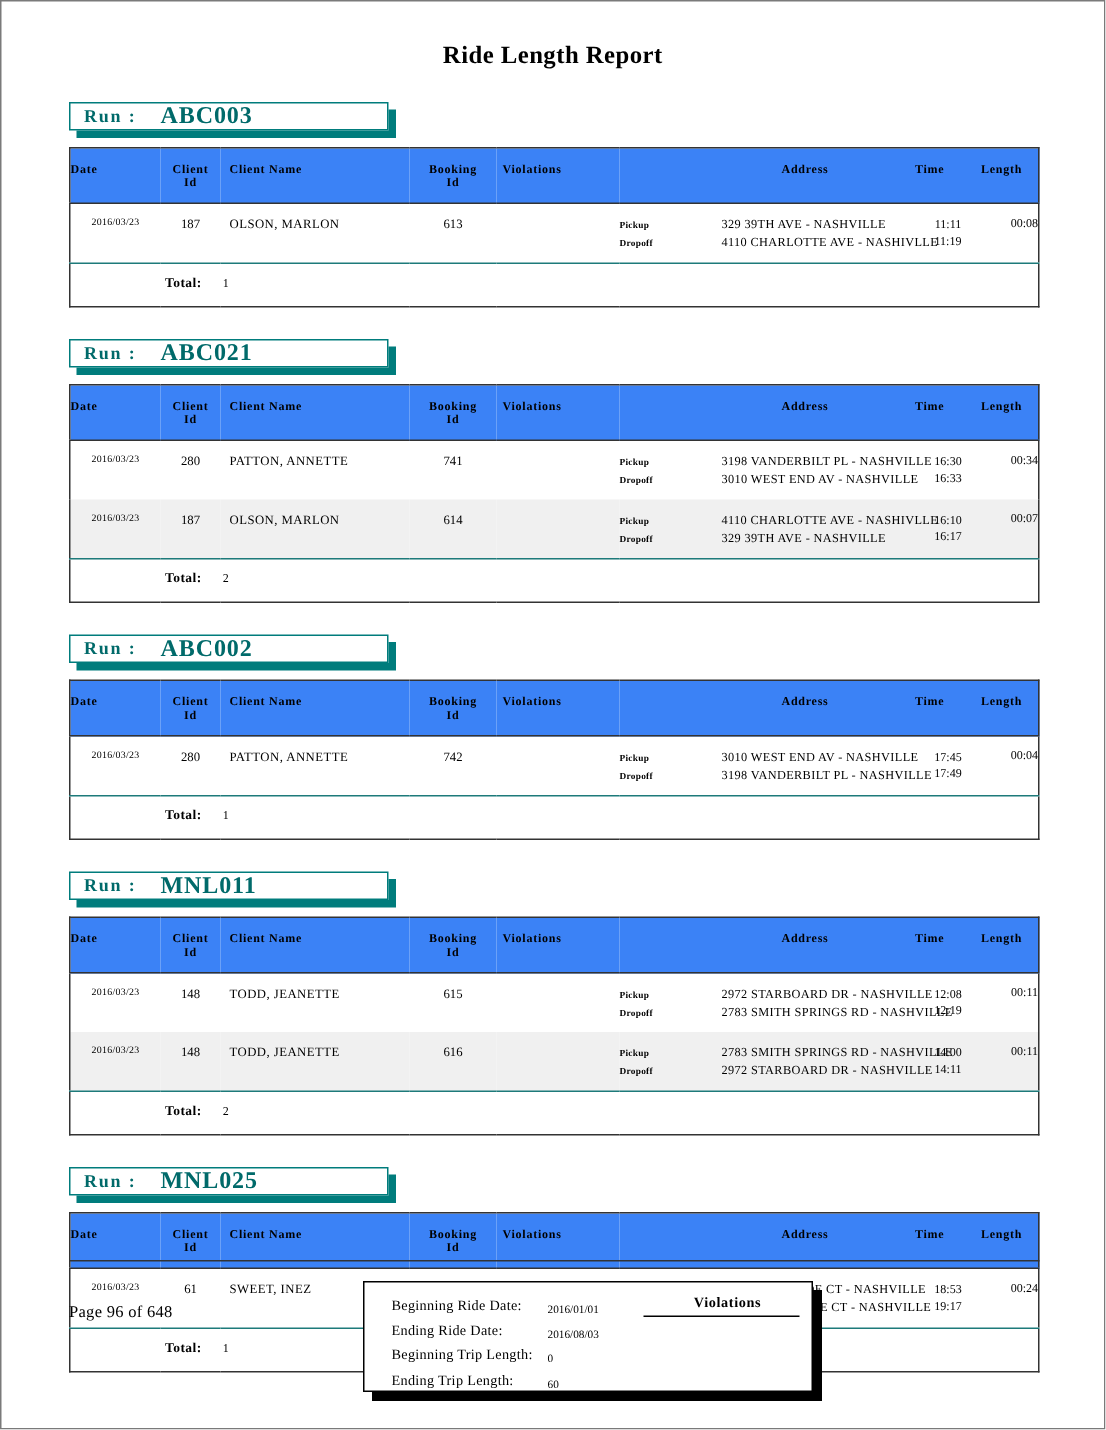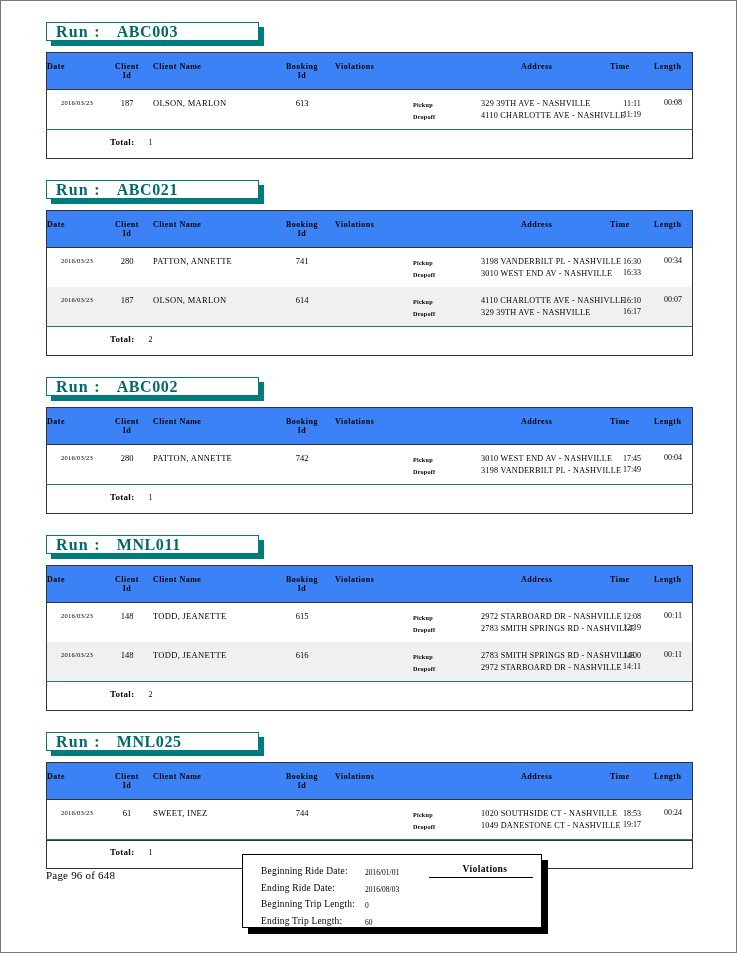--- a/index.html
+++ b/index.html
@@ -54,21 +54,21 @@
     left: 0;
     top: 0;
     width: 211px;
     height: 17px;
     border: 1px solid #007c7c;
     background: #ffffff;
     display: flex;
     align-items: center;
   }
   .run-label {
-    font-size: 16px;
+    font-size: 12px;
     font-weight: bold;
     color: #006a6a;
     letter-spacing: 1.2px;
     margin-left: 9px;
   }
   .run-value {
     font-size: 16px;
     font-weight: bold;
     color: #006a6a;
     letter-spacing: 0.6px;
@@ -132,21 +132,21 @@
   }
   tr.data-row td.c-viol { font-size: 8px; }
   tr.data-row td.c-addr { padding-left: 0; padding-top: 8px; }
   tr.data-row td.c-time {
     text-align: center;
     font-size: 8px;
     padding-top: 8px;
     line-height: 11px;
   }
   tr.data-row td.c-len {
-    text-align: center;
+    text-align: right;
     font-size: 8px;
     padding-top: 8px;
   }
 
   .leg {
     display: flex;
     line-height: 11px;
     white-space: nowrap;
   }
   .leg-kind {
@@ -264,20 +264,21 @@
     padding-top: 17px;
     white-space: nowrap;
     letter-spacing: 0.2px;
   }
 </style>
 </head>
 <body>
 
 <div class="page">
 
+  <div class="report-title">Ride Length Report</div>
 
   <div class="content">
     <div id="runs-container">
         <div class="run-group">
           <div class="run-tab-wrap">
             <div class="run-tab-shadow"></div>
             <div class="run-tab">
               <span class="run-label">Run :</span>
               <span class="run-value">ABC003</span>
             </div>

